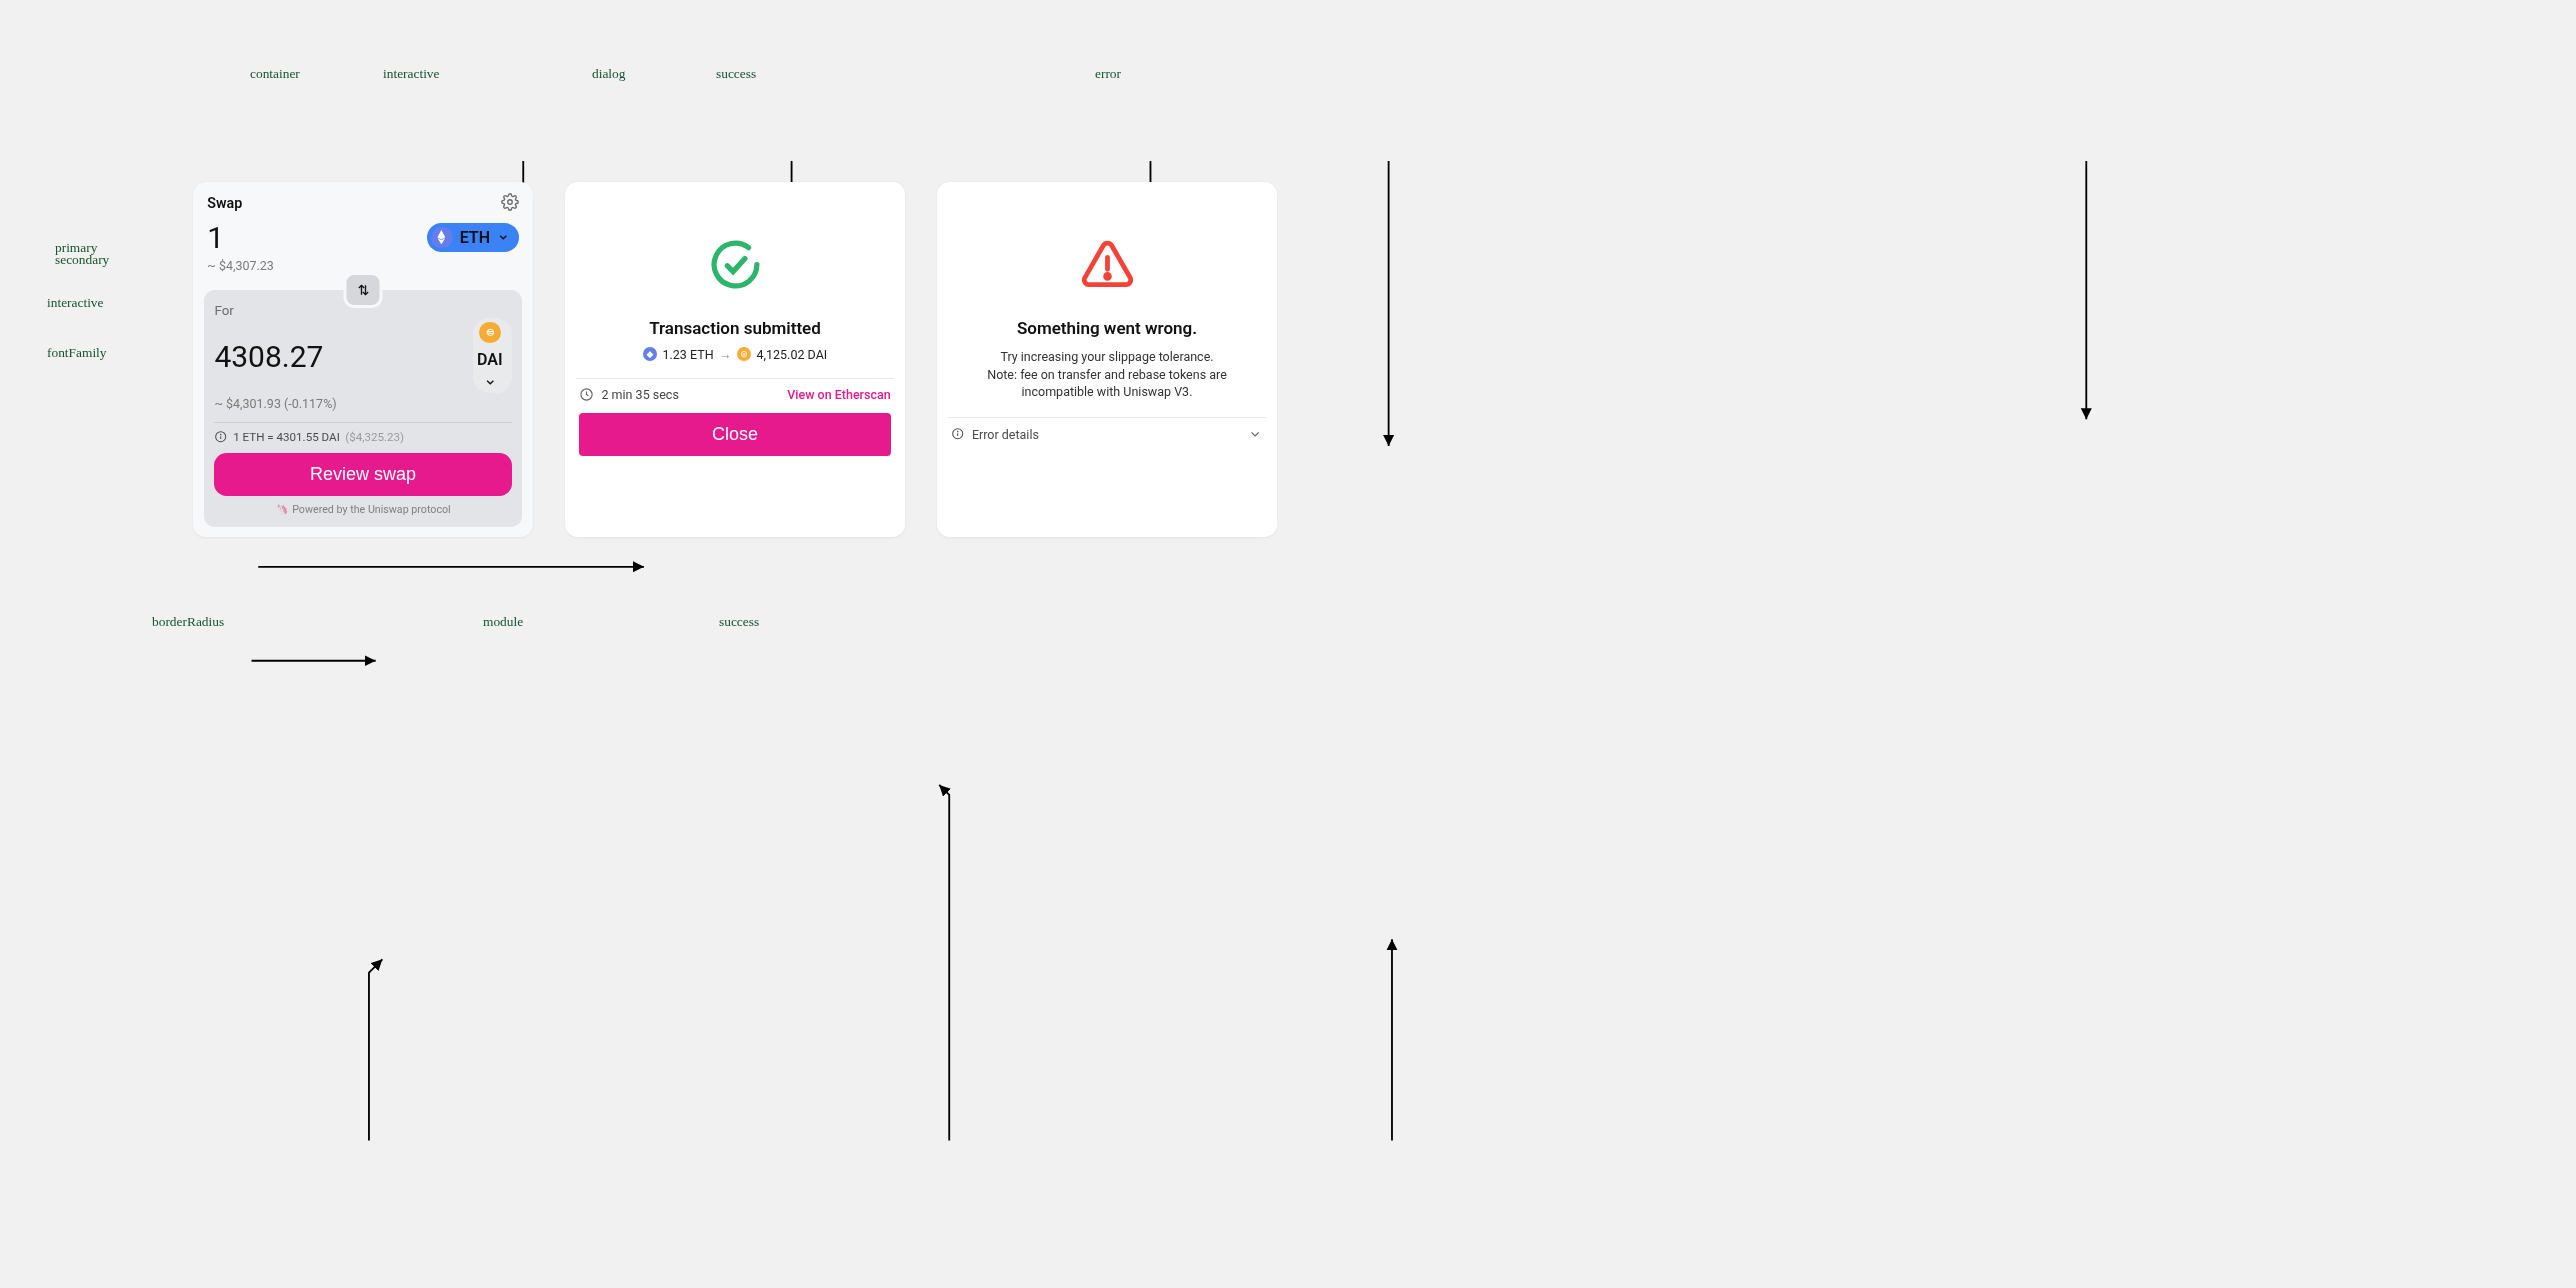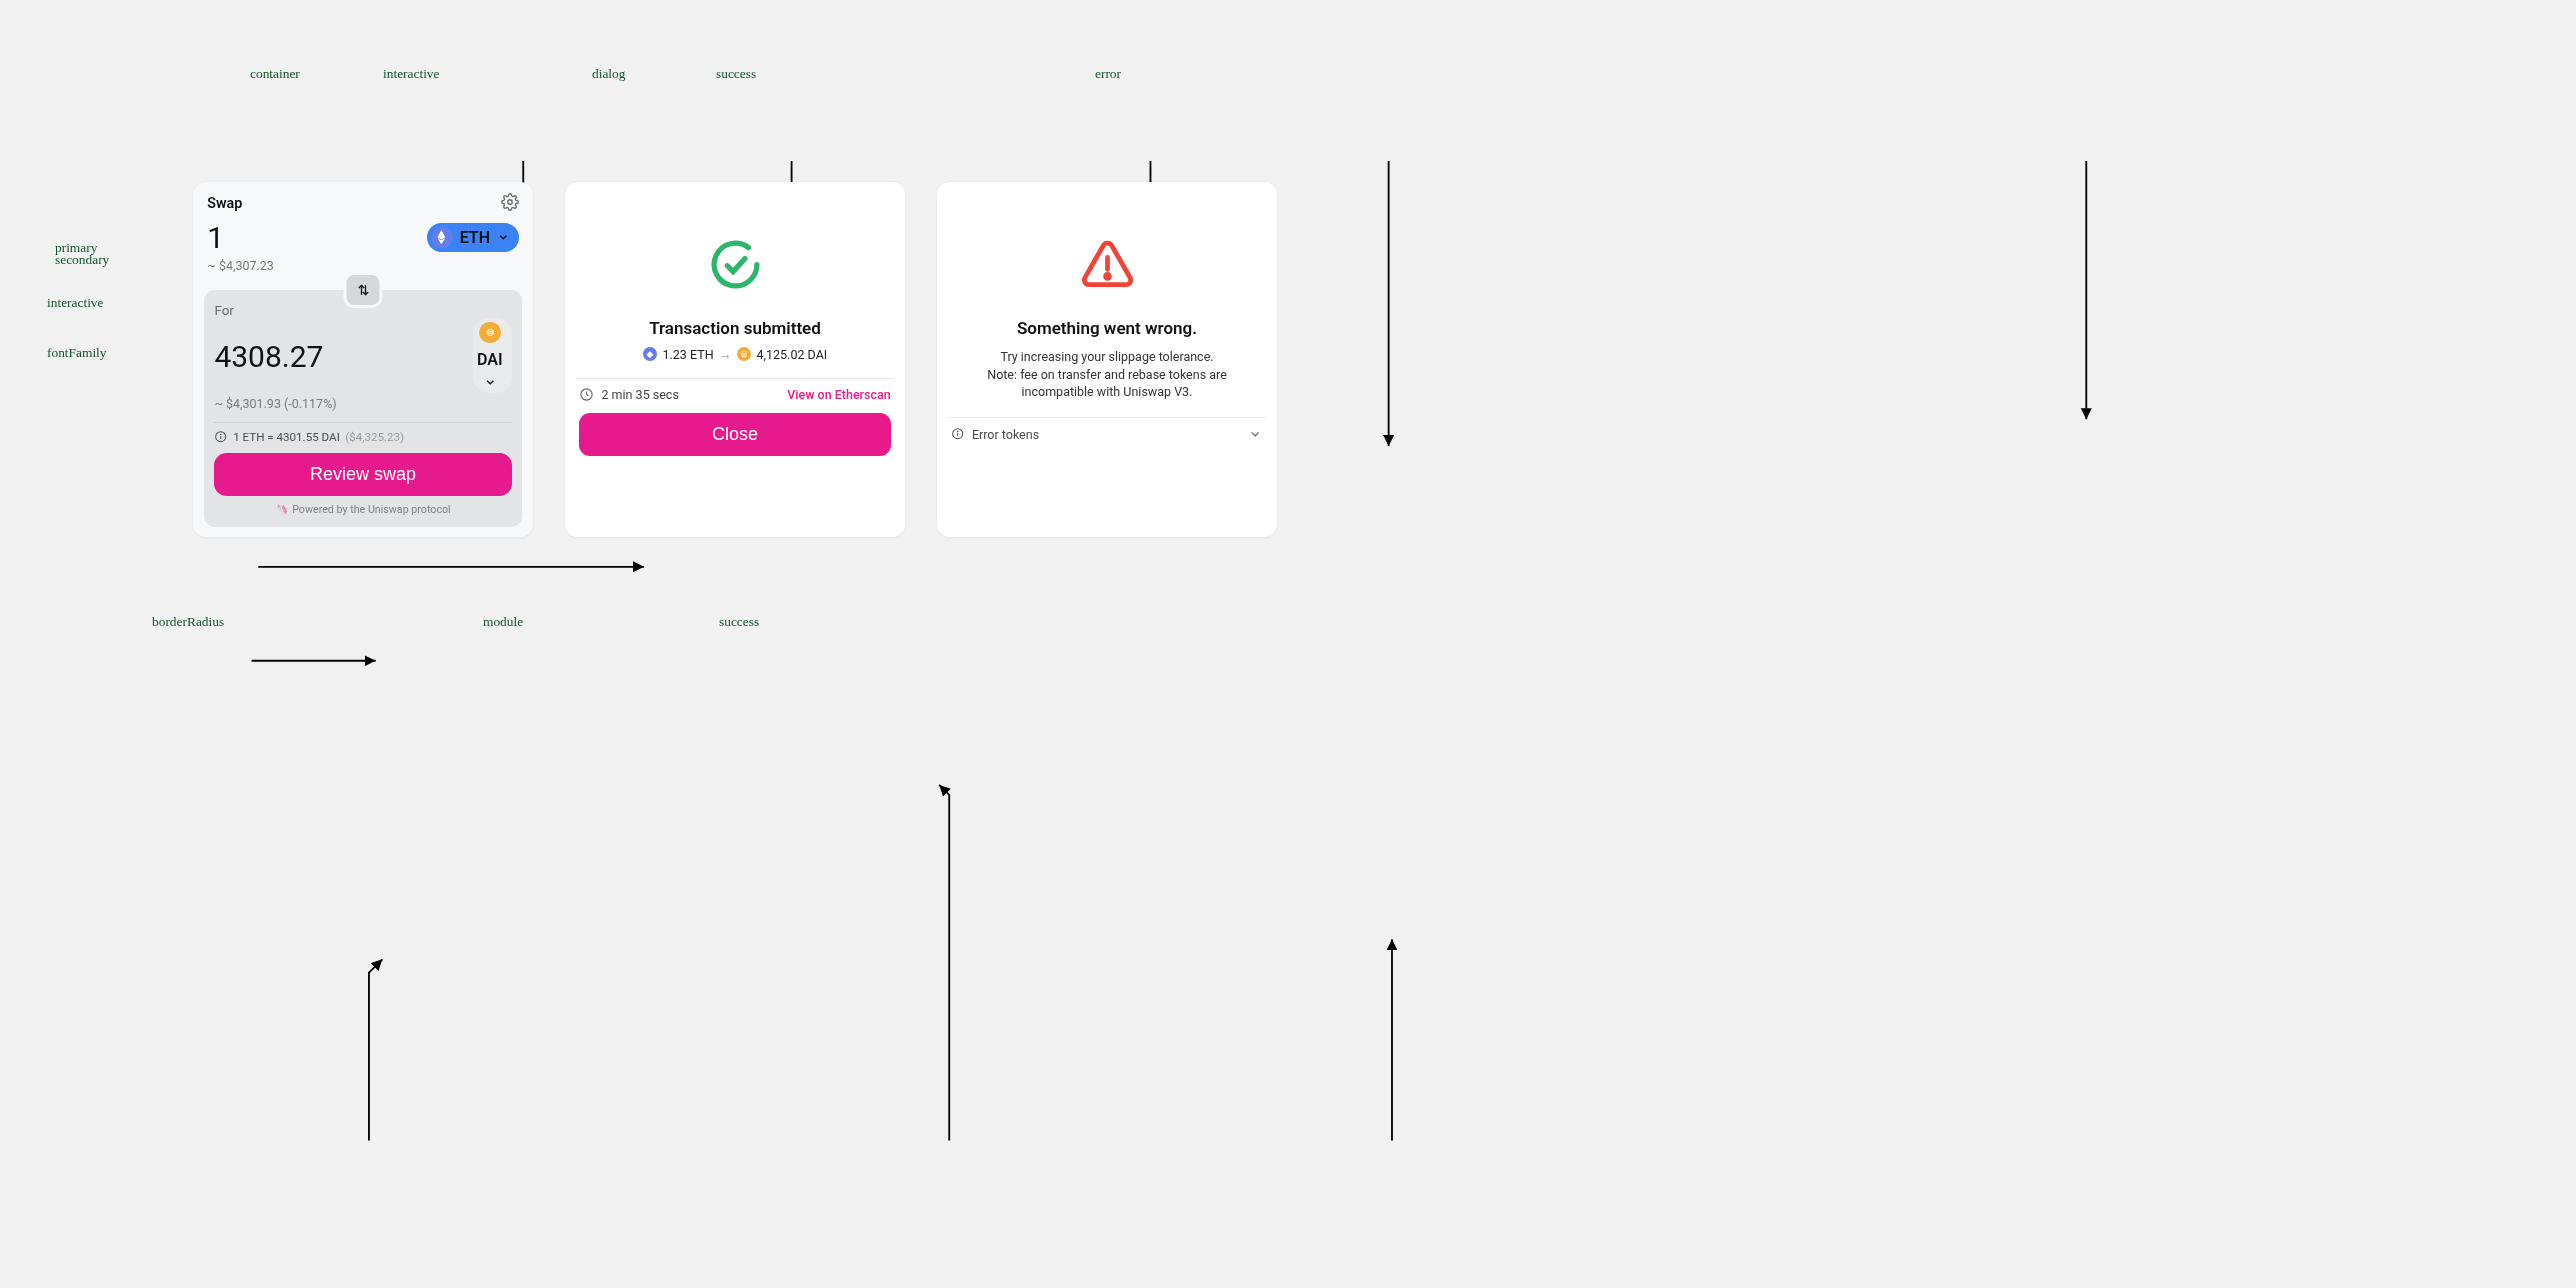--- a/index.html
+++ b/index.html
@@ -150,21 +150,21 @@
   .dlg-divider { height:0.9px; background:#e9e9eb; margin: 16px -3.6px 9px -3.6px; }
   .meta-row {
     display:flex; align-items:center; justify-content:space-between;
     font-size:12.5px; color:#444;
   }
   .meta-left { display:flex; align-items:center; gap:7.2px; }
   .clock { width:15px; height:15px; color:#666; }
   .link-accent { color:#e61a8d; font-weight:500; }
   .primary-btn {
     margin-top: 10.7px;
-    width:100%; height:43px; border:none; border-radius:11px;
+    width:100%; height:43px; border:none; border-radius:4px;
     font-size:18px; color:#fff; font-weight:500;
   }
   .btn-accent { background:#e61a8d; }
   .btn-error  { background:#f34336; }
   .error-body {
     text-align:center; font-size:12.5px; color:#333; margin-top:10.7px;
     line-height:1.4;
   }
   .details-row {
     display:flex; align-items:center; justify-content:space-between;
@@ -361,21 +361,21 @@
         </div>
       </div>
       <div class="dlg-divider"></div>
       <div class="details-row">
         <span class="details-left">
           <svg class="info-circ" viewBox="0 0 24 24" fill="none" stroke="currentColor" stroke-width="1.8">
               <circle cx="12" cy="12" r="9"></circle>
               <line x1="12" y1="11" x2="12" y2="16"></line>
               <circle cx="12" cy="8" r="0.6" fill="currentColor"></circle>
             </svg>
-          <span>Error tokens</span>
+          <span>Error details</span>
         </span>
         <svg class="chev-sm" viewBox="0 0 24 24" stroke="currentColor" stroke-width="2" fill="none">
             <polyline points="6 9 12 15 18 9"></polyline>
           </svg>
       </div>
     </div>
 
   </div>
 </div>
 

